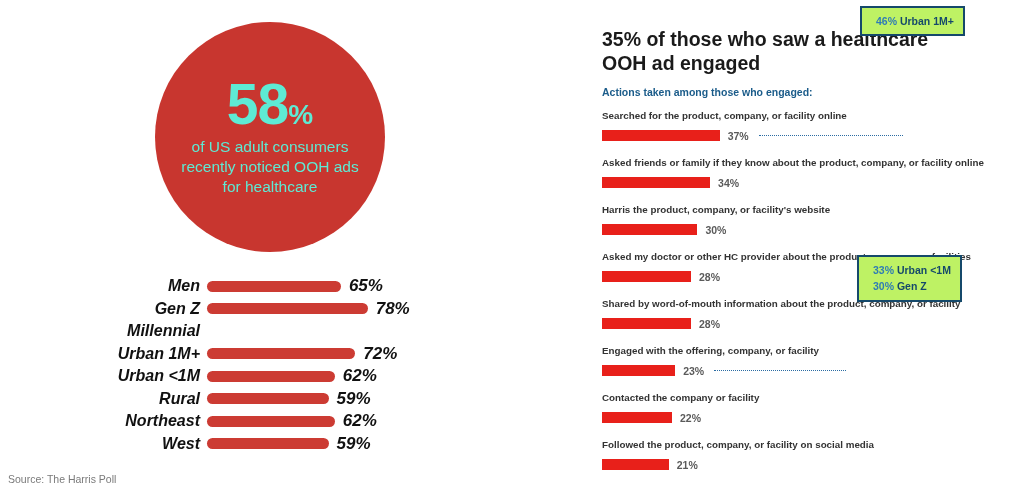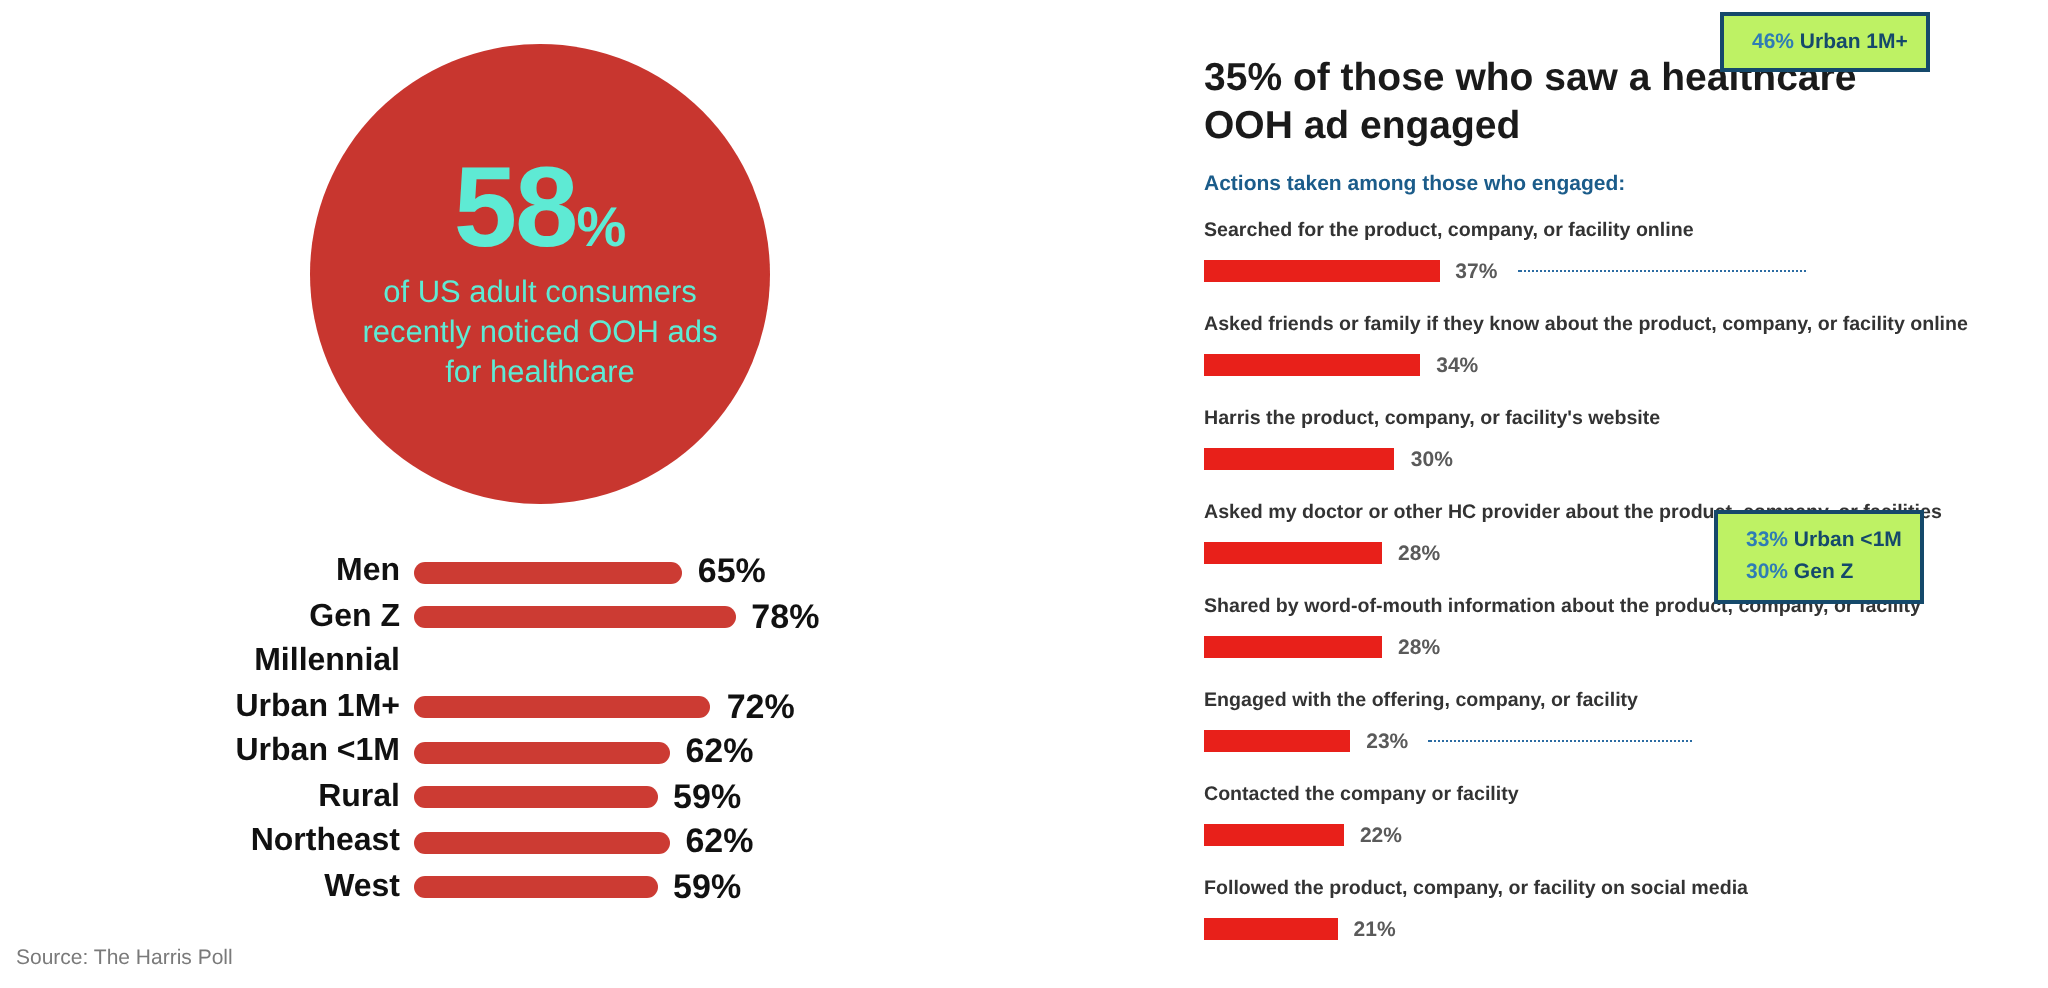--- a/index.html
+++ b/index.html
@@ -48,20 +48,21 @@
   
   #left-bars {
     position: absolute;
     left: 0; top: 275px;
     width: 480px;
   }
   .lbar-row {
     display: flex;
     align-items: center;
     height: 22.5px;
+    font-style: italic;
   }
   .lbar-label {
     width: 207px;
     text-align: right;
     padding-right: 7px;
     font-size: 16px;
     font-weight: bold;
     color: #111111;
     white-space: nowrap;
   }

